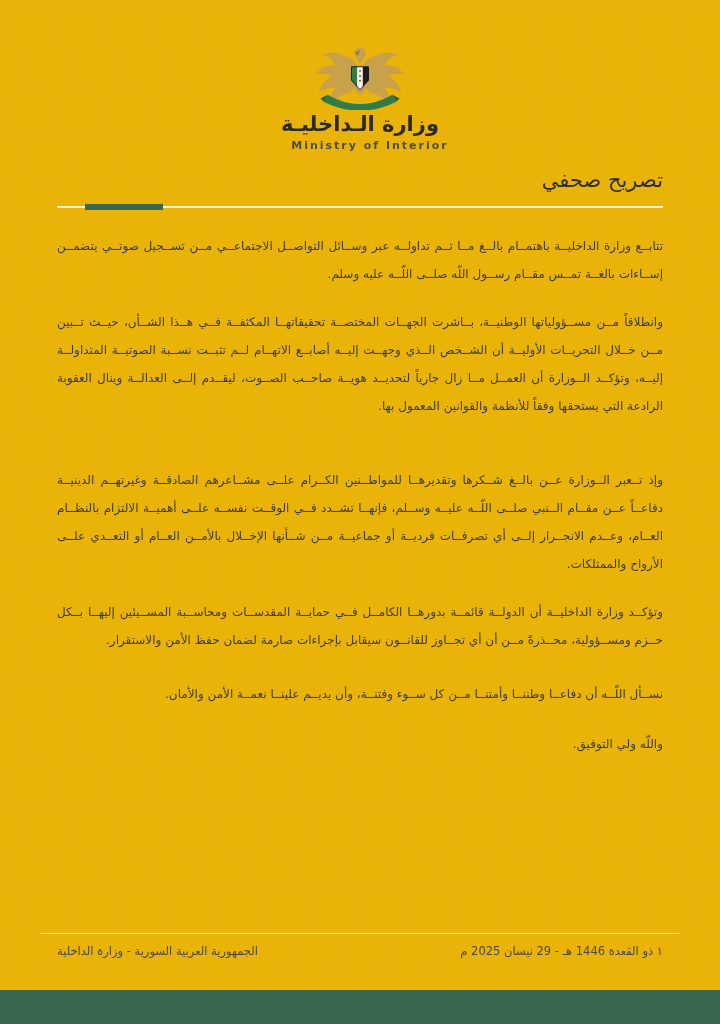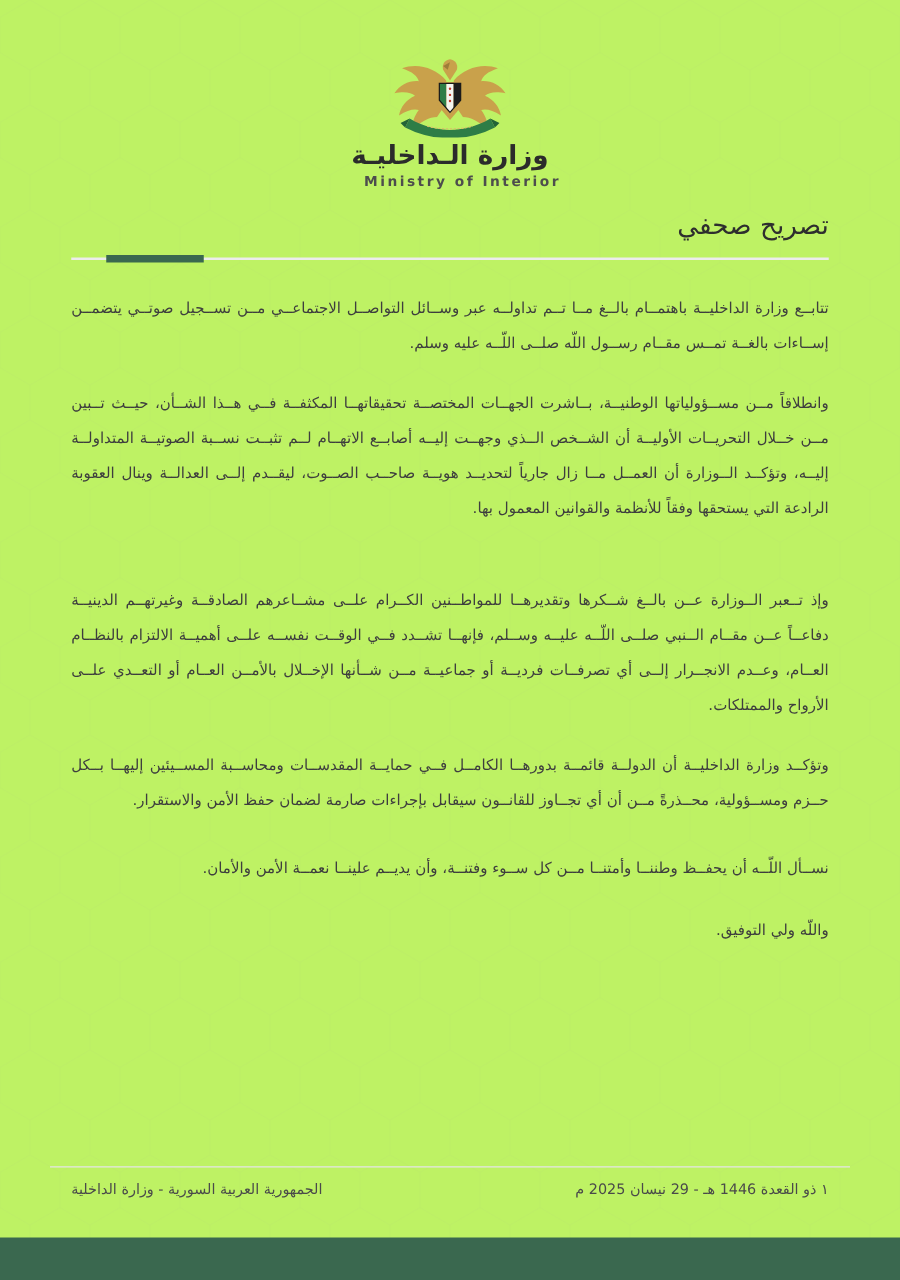--- a/index.html
+++ b/index.html
@@ -2,21 +2,21 @@
 <html lang="ar"><head>
 <meta charset="utf-8">
 <style>
   * { margin:0; padding:0; box-sizing:border-box; }
   html,body { background:#cfcfcf; }
   body { display:flex; justify-content:center; font-family:"DejaVu Sans", sans-serif; }
 
   .page{
     position:relative;
     width:720px; height:1024px;
-    background:#bef264;
+    background:#eab308;
     overflow:hidden;
   }
 
   .bg-pattern{
     position:absolute; inset:0;
     width:100%; height:100%;
     opacity:0.55;
     pointer-events:none;
   }
 
@@ -149,21 +149,21 @@
   <section class="statement">
     <h1 class="title">تصريح صحفي</h1>
     <div class="divider">
       <span class="accent"></span>
     </div>
 
     <p class="p1">تتابــع وزارة الداخليــة باهتمــام بالــغ مــا تــم تداولــه عبر وســائل التواصــل الاجتماعــي مــن تســجيل صوتــي يتضمــن إســاءات بالغــة تمــس مقــام رســول اللّه صلــى اللّــه عليه وسلم.</p>
     <p class="p2">وانطلاقاً مــن مســؤولياتها الوطنيــة، بــاشرت الجهــات المختصــة تحقيقاتهــا المكثفــة فــي هــذا الشــأن، حيــث تــبين مــن خــلال التحريــات الأوليــة أن الشــخص الــذي وجهــت إليــه أصابــع الاتهــام لــم تثبــت نســبة الصوتيــة المتداولــة إليــه، وتؤكــد الــوزارة أن العمــل مــا زال جارياً لتحديــد هويــة صاحــب الصــوت، ليقــدم إلــى العدالــة وينال العقوبة الرادعة التي يستحقها وفقاً للأنظمة والقوانين المعمول بها.</p>
     <p class="p3">وإذ تــعبر الــوزارة عــن بالــغ شــكرها وتقديرهــا للمواطــنين الكــرام علــى مشــاعرهم الصادقــة وغيرتهــم الدينيــة دفاعــاً عــن مقــام الــنبي صلــى اللّــه عليــه وســلم، فإنهــا تشــدد فــي الوقــت نفســه علــى أهميــة الالتزام بالنظــام العــام، وعــدم الانجــرار إلــى أي تصرفــات فرديــة أو جماعيــة مــن شــأنها الإخــلال بالأمــن العــام أو التعــدي علــى الأرواح والممتلكات.</p>
     <p class="p4">وتؤكــد وزارة الداخليــة أن الدولــة قائمــة بدورهــا الكامــل فــي حمايــة المقدســات ومحاســبة المســيئين إليهــا بــكل حــزم ومســؤولية، محــذرةً مــن أن أي تجــاوز للقانــون سيقابل بإجراءات صارمة لضمان حفظ الأمن والاستقرار.</p>
-    <p class="p5">نســأل اللّــه أن يحفــظ وطننــا وأمتنــا مــن كل ســوء وفتنــة، وأن يديــم علينــا نعمــة الأمن والأمان.</p>
+    <p class="p5">نســأل اللّــه أن دفاعــا وطننــا وأمتنــا مــن كل ســوء وفتنــة، وأن يديــم علينــا نعمــة الأمن والأمان.</p>
     <p class="closing">واللّه ولي التوفيق.</p>
   </section>
 
   <footer class="footer">
     <span>١ ذو القعدة 1446 هـ  -  29 نيسان 2025 م</span>
     <span>الجمهورية العربية السورية - وزارة الداخلية</span>
   </footer>
 
   <div class="bottom-bar"></div>
 

